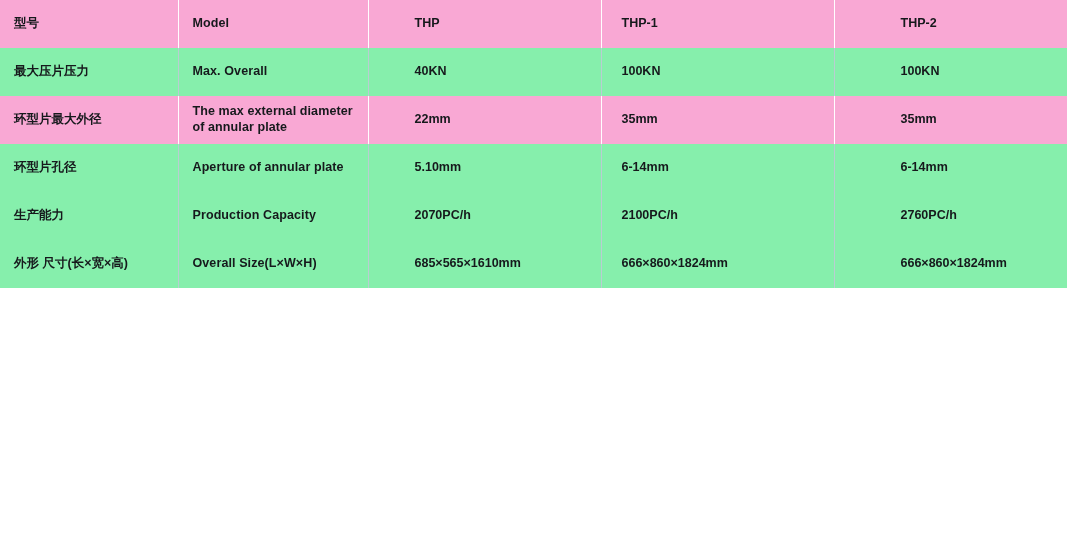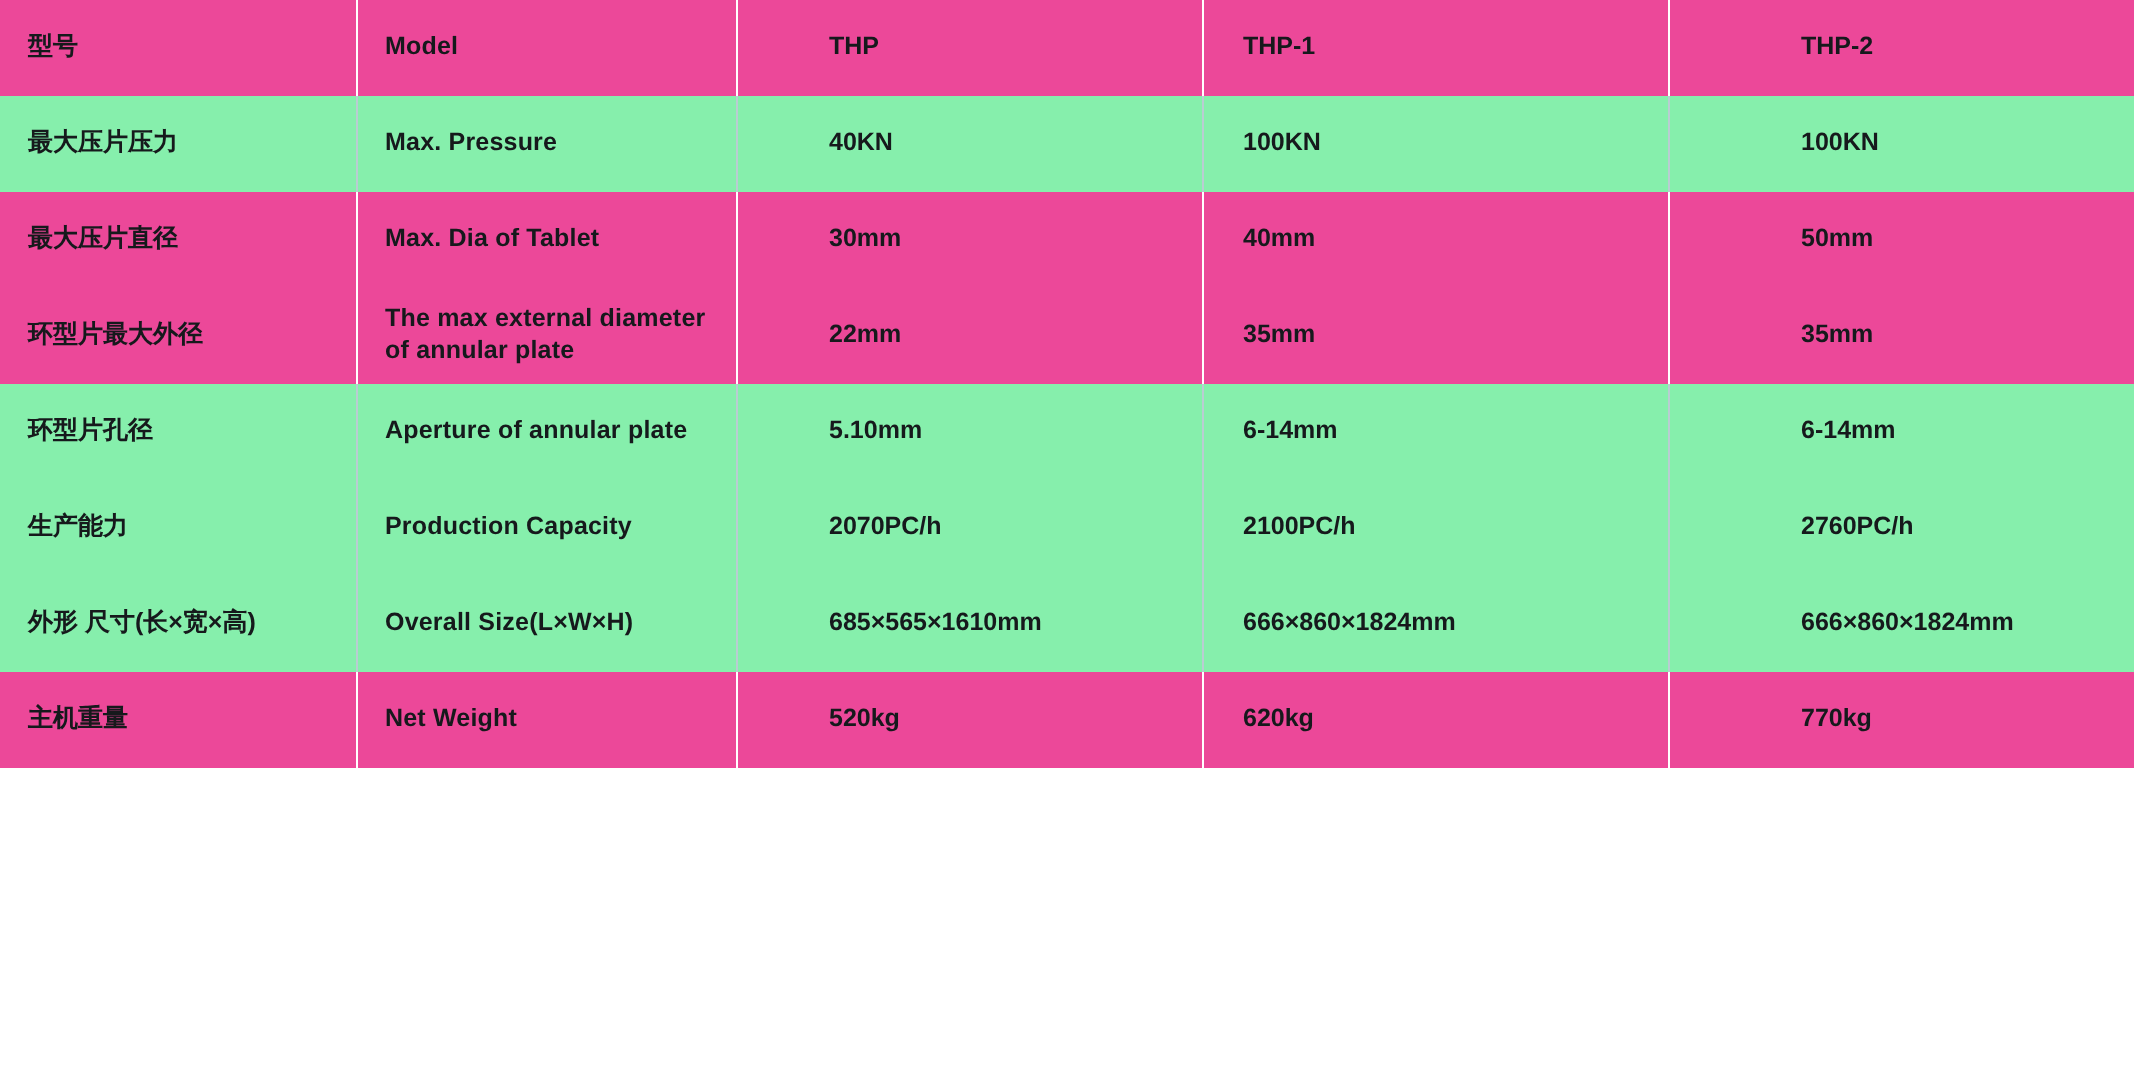--- a/index.html
+++ b/index.html
@@ -27,21 +27,21 @@
   }
   .spec-table td {
     padding: 4px 12px 4px 14px;
     font-size: 12.5px;
     font-weight: bold;
     line-height: 1.25;
     vertical-align: middle;
     border: none;
     box-sizing: border-box;
   }
-  tr.band-a td { background: #ec4899; }
+  tr.band-a td { background: #f9a8d4; }
   tr.band-b td { background: #86efac; }
   tr.band-a td.sep-l,
   tr.band-b td.sep-l {
     border-left: 1px solid #ffffff;
   }
   tr.band-b td.sep-l {
     border-left: 1px solid #b9cdd2;
   }
   td.cn-col { }
   td.en-col { }
@@ -71,33 +71,26 @@
     <tr class="band-a">
       <td class="cn-col">型号</td>
       <td class="en-col sep-l">Model</td>
       <td class="val-col v1 sep-l">THP</td>
       <td class="val-col v2 sep-l">THP-1</td>
       <td class="val-col v3 sep-l">THP-2</td>
     </tr>
 
     <tr class="band-b">
       <td class="cn-col">最大压片压力</td>
-      <td class="en-col sep-l">Max. Pressure</td>
+      <td class="en-col sep-l">Max. Overall</td>
       <td class="val-col v1 sep-l">40KN</td>
       <td class="val-col v2 sep-l">100KN</td>
       <td class="val-col v3 sep-l">100KN</td>
     </tr>
 
-    <tr class="band-a">
-      <td class="cn-col">最大压片直径</td>
-      <td class="en-col sep-l">Max. Dia of Tablet</td>
-      <td class="val-col v1 sep-l">30mm</td>
-      <td class="val-col v2 sep-l">40mm</td>
-      <td class="val-col v3 sep-l">50mm</td>
-    </tr>
 
 
     <tr class="band-a">
       <td class="cn-col">环型片最大外径</td>
       <td class="en-col sep-l">The max external diameter of annular plate</td>
       <td class="val-col v1 sep-l">22mm</td>
       <td class="val-col v2 sep-l">35mm</td>
       <td class="val-col v3 sep-l">35mm</td>
     </tr>
 
@@ -120,22 +113,15 @@
 
 
     <tr class="band-b">
       <td class="cn-col">外形 尺寸(长×宽×高)</td>
       <td class="en-col sep-l">Overall Size(L×W×H)</td>
       <td class="val-col v1 sep-l">685×565×1610mm</td>
       <td class="val-col v2 sep-l">666×860×1824mm</td>
       <td class="val-col v3 sep-l">666×860×1824mm</td>
     </tr>
 
-    <tr class="band-a">
-      <td class="cn-col">主机重量</td>
-      <td class="en-col sep-l">Net Weight</td>
-      <td class="val-col v1 sep-l">520kg</td>
-      <td class="val-col v2 sep-l">620kg</td>
-      <td class="val-col v3 sep-l">770kg</td>
-    </tr>
   </tbody>
 </table>
 <div class="bottom-pad"></div>
 
 </body></html>

